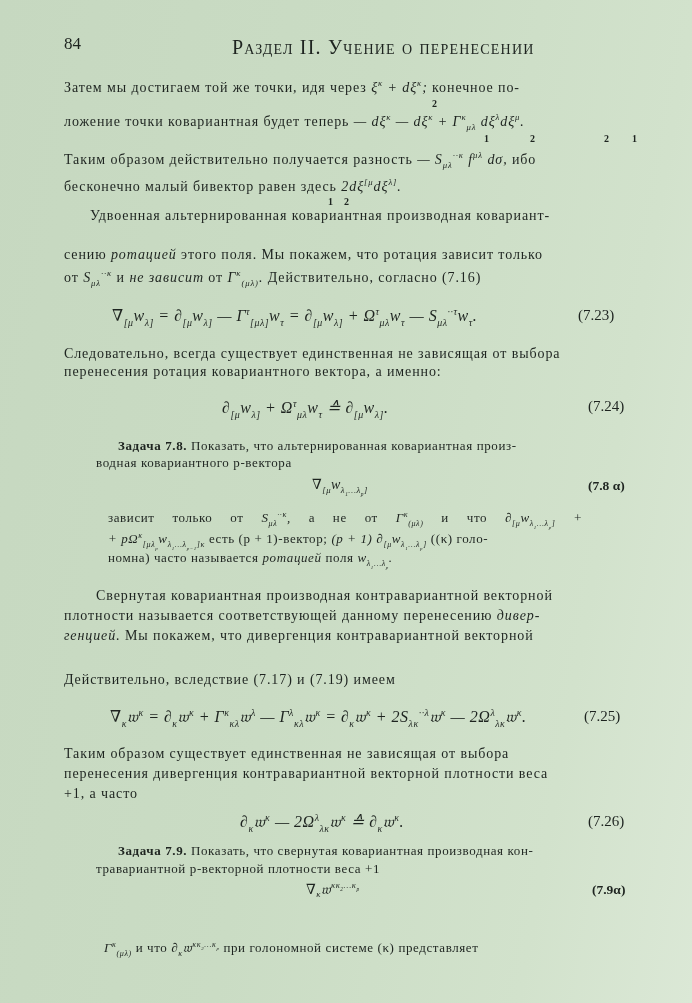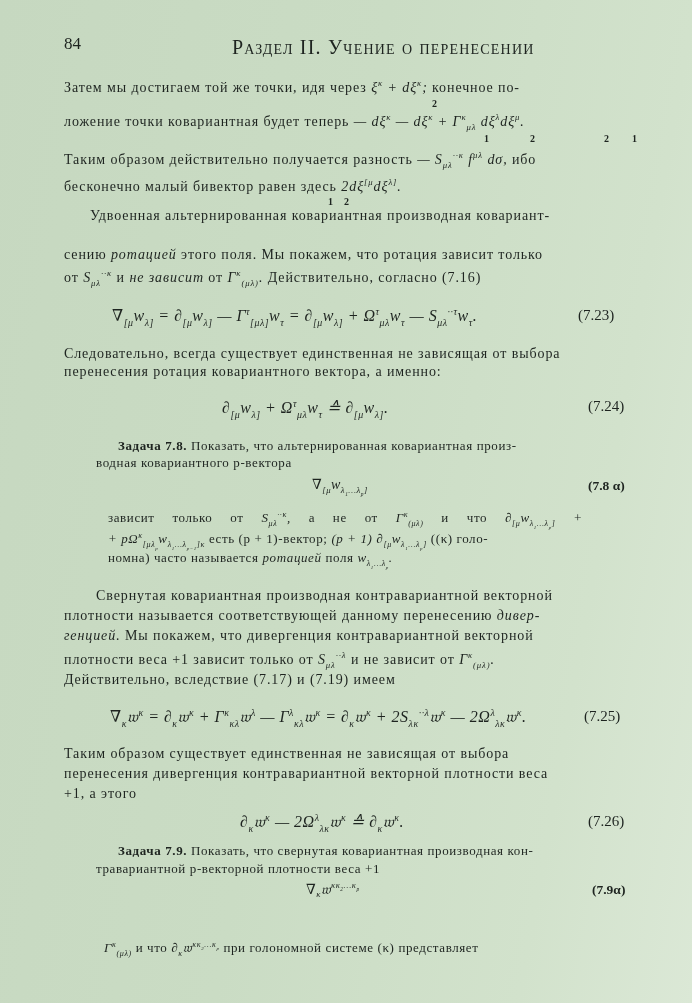--- a/index.html
+++ b/index.html
@@ -122,36 +122,30 @@
 
   <div class="line" style="left:96px; top:588px;">Свернутая ковариантная производная контравариантной векторной</div>
   <div class="line" style="left:64px; top:608px;">
     <span>плотности называется соответствующей данному перенесению</span>
     <i>дивер-</i>
   </div>
   <div class="line" style="left:64px; top:628px;">
     <i>генцией.</i>
     <span>Мы покажем, что дивергенция контравариантной векторной</span>
   </div>
-  <div class="line" style="left:64px; top:650px;">
-    <span>плотности веса +1 зависит только от</span>
-    <span class="it">S<sub>μλ</sub><sup>··λ</sup></span>
-    <span>и не зависит от</span>
-    <span class="it">Γ<sup>κ</sup><sub>(μλ)</sub>.</span>
-  </div>
   <div class="line" style="left:64px; top:672px;">Действительно, вследствие (7.17) и (7.19) имеем</div>
 
   <div class="formula" style="left:110px; top:707px;">
     ∇<sub>κ</sub>𝔴<sup>κ</sup> = ∂<sub>κ</sub>𝔴<sup>κ</sup> + Γ<sup>κ</sup><sub>κλ</sub>𝔴<sup>λ</sup> — Γ<sup>λ</sup><sub>κλ</sub>𝔴<sup>κ</sup> = ∂<sub>κ</sub>𝔴<sup>κ</sup> + 2S<sub>λκ</sub><sup>··λ</sup>𝔴<sup>κ</sup> — 2Ω<sup>λ</sup><sub>λκ</sub>𝔴<sup>κ</sup>.
   </div>
   <div class="eqnum" style="left:584px; top:708px;">(7.25)</div>
 
   <div class="line" style="left:64px; top:746px;">Таким образом существует единственная не зависящая от выбора</div>
   <div class="line" style="left:64px; top:766px;">перенесения дивергенция контравариантной векторной плотности веса</div>
-  <div class="line" style="left:64px; top:786px;">+1, а этого</div>
+  <div class="line" style="left:64px; top:786px;">+1, а часто</div>
 
   <div class="formula" style="left:240px; top:812px;">
     ∂<sub>κ</sub>𝔴<sup>κ</sup> — 2Ω<sup>λ</sup><sub>λκ</sub>𝔴<sup>κ</sup> ≙ ∂<sub>κ</sub>𝔴<sup>κ</sup>.
   </div>
   <div class="eqnum" style="left:588px; top:813px;">(7.26)</div>
 
   <div class="line small" style="left:118px; top:843px;">
     <b>Задача 7.9.</b>
     <span>Показать, что свернутая ковариантная производная кон-</span>
   </div>

